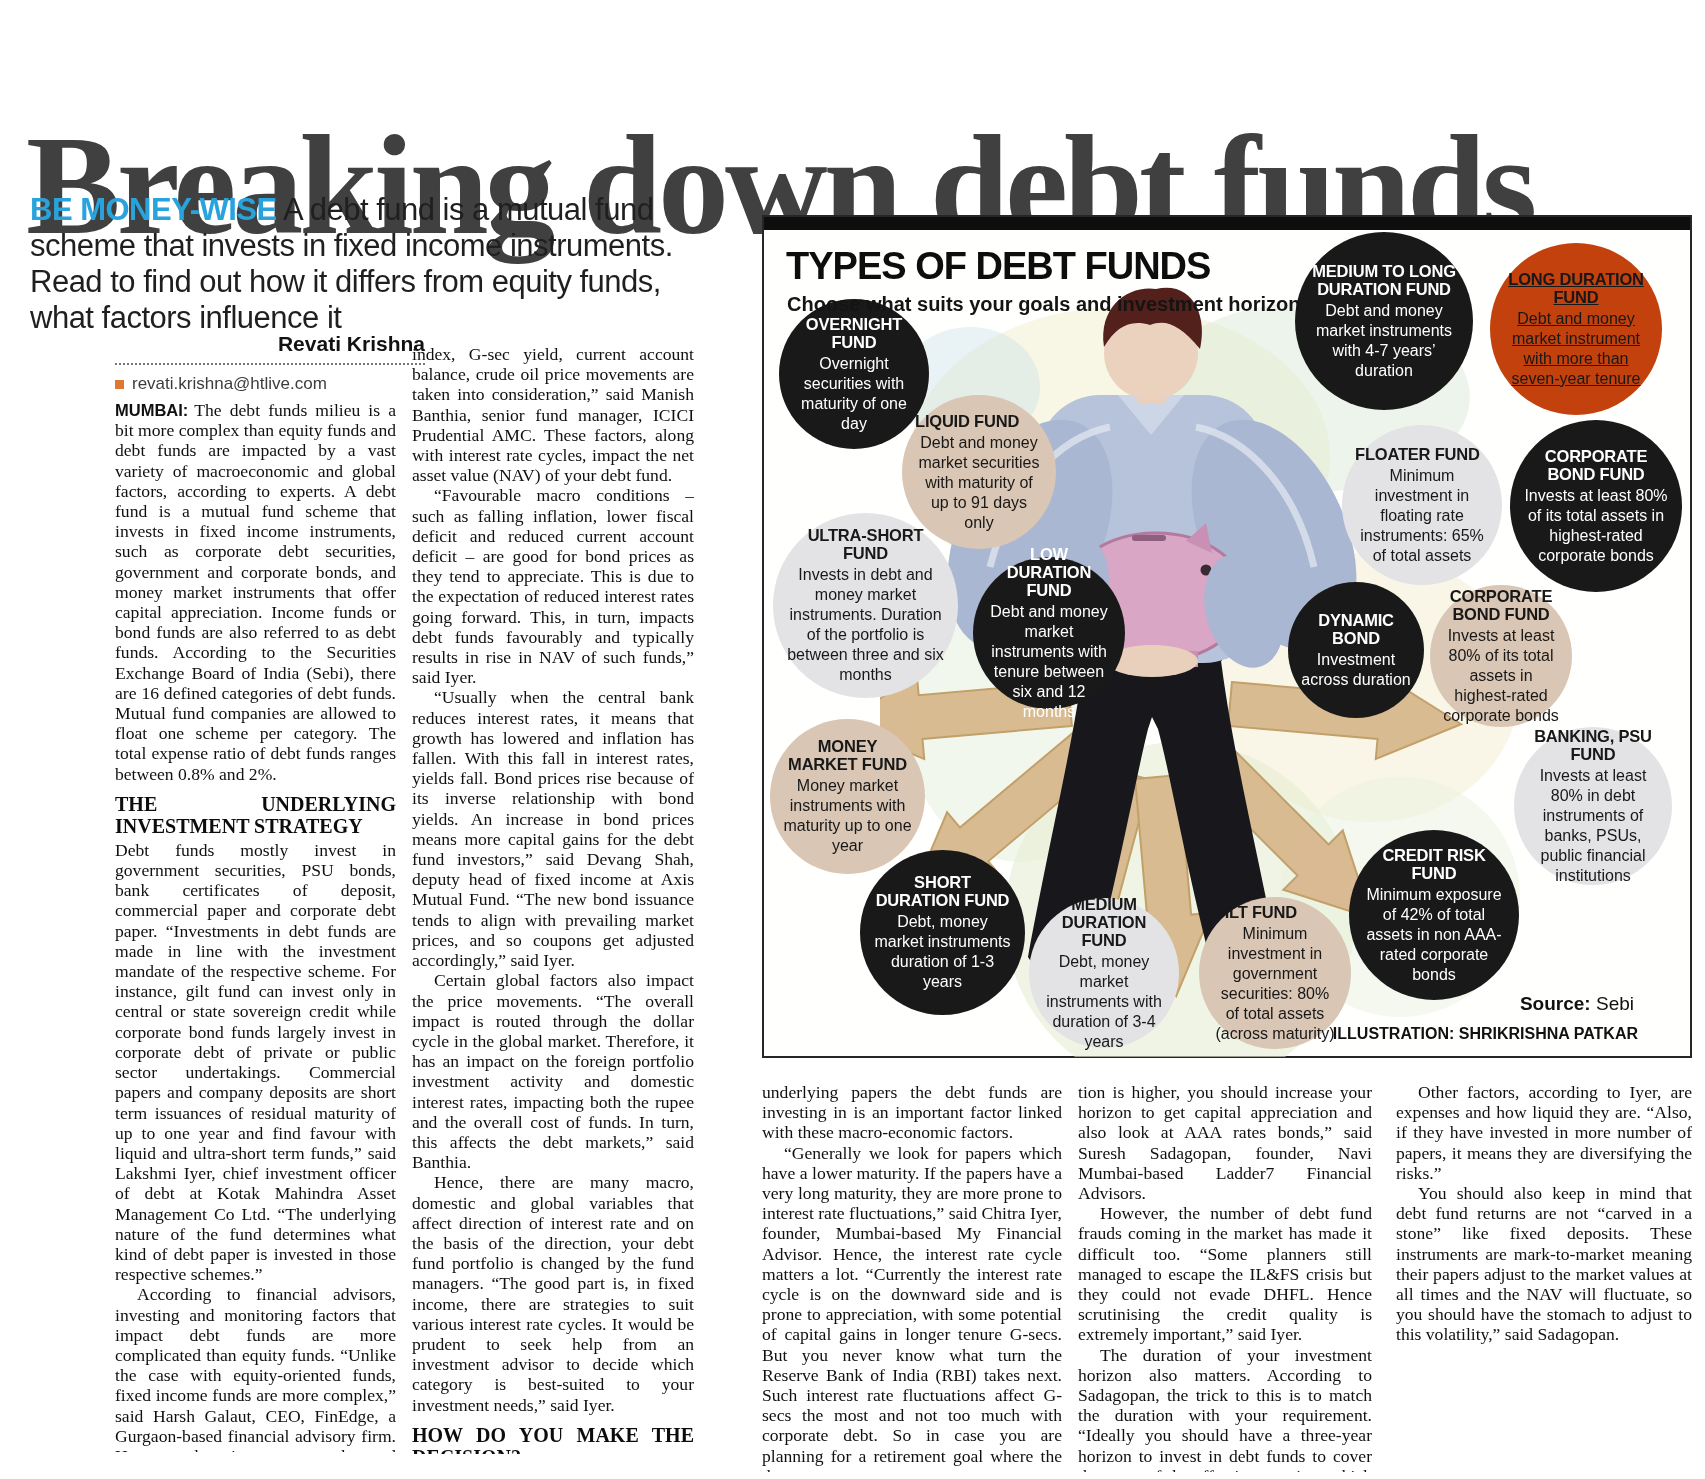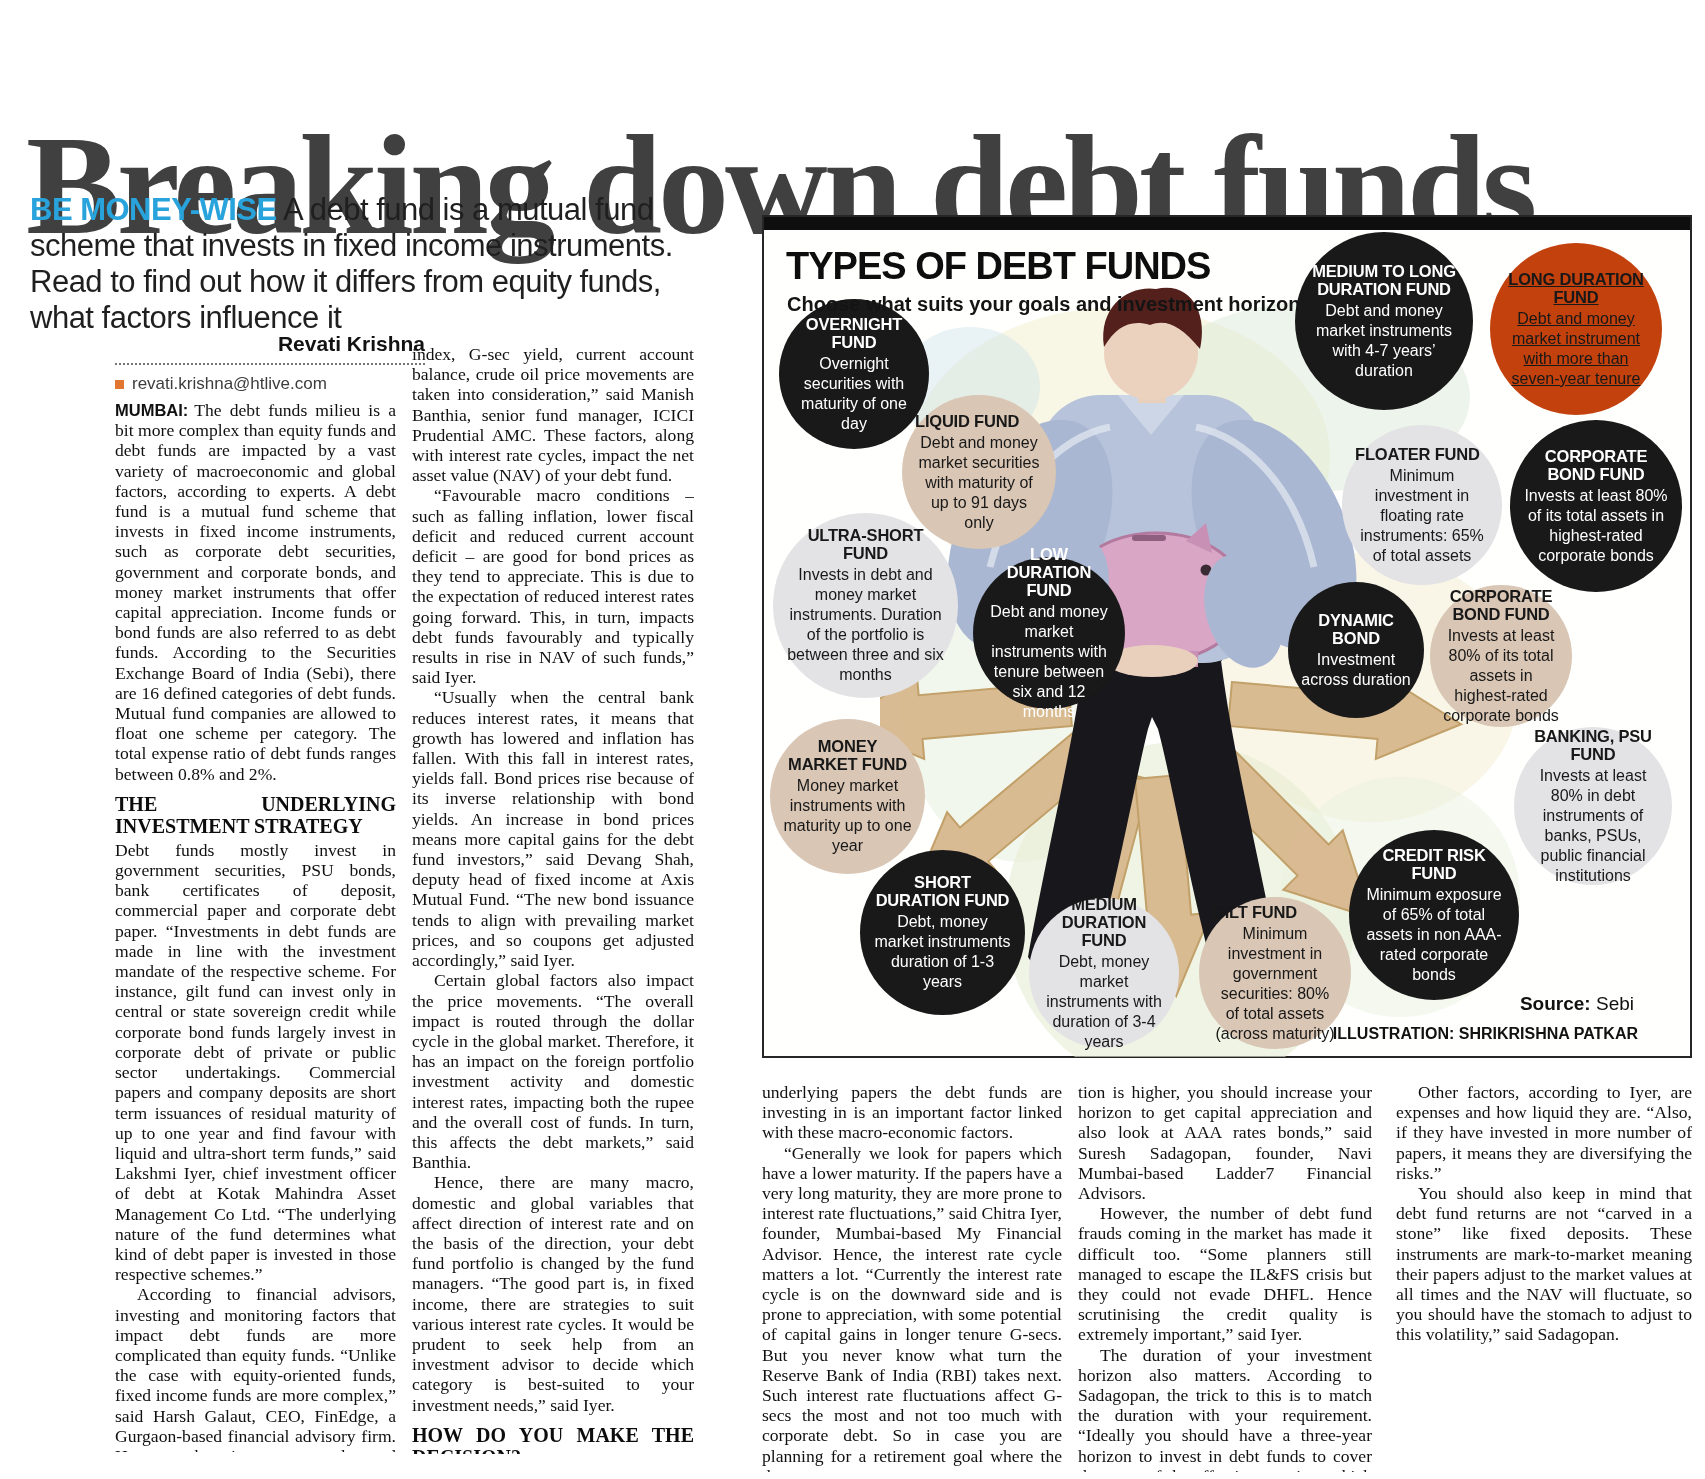--- a/index.html
+++ b/index.html
@@ -229,21 +229,21 @@
         <div class="bubble tone-gray" style="left: 265px; top: 681px; width: 150px; height: 150px; background: rgb(227, 227, 229);">
           <div class="b-title">MEDIUM DURATION FUND</div>
           <div class="b-desc">Debt, money market instruments with duration of 3-4 years</div>
         </div>
         <div class="bubble tone-beige" style="left: 435px; top: 680px; width: 152px; height: 152px; background: rgb(217, 198, 180);">
           <div class="b-title">GILT FUND</div>
           <div class="b-desc">Minimum investment in government securities: 80% of total assets (across maturity)</div>
         </div>
         <div class="bubble tone-black" style="left: 585px; top: 613px; width: 170px; height: 170px; background: rgb(25, 25, 25);">
           <div class="b-title">CREDIT RISK FUND</div>
-          <div class="b-desc">Minimum exposure of 65% of total assets in non AAA-rated corporate bonds</div>
+          <div class="b-desc">Minimum exposure of 42% of total assets in non AAA-rated corporate bonds</div>
         </div>
         <div class="bubble tone-gray" style="left: 750px; top: 510px; width: 158px; height: 158px; background: rgb(227, 227, 229);">
           <div class="b-title">BANKING, PSU FUND</div>
           <div class="b-desc">Invests at least 80% in debt instruments of banks, PSUs, public financial institutions</div>
         </div>
         <div class="bubble tone-beige" style="left: 666px; top: 368px; width: 142px; height: 142px; background: rgb(217, 198, 180);">
           <div class="b-title">CORPORATE BOND FUND</div>
           <div class="b-desc">Invests at least 80% of its total assets in highest-rated corporate bonds</div>
         </div>
         <div class="bubble tone-black" style="left: 524px; top: 365px; width: 136px; height: 136px; background: rgb(25, 25, 25);">

